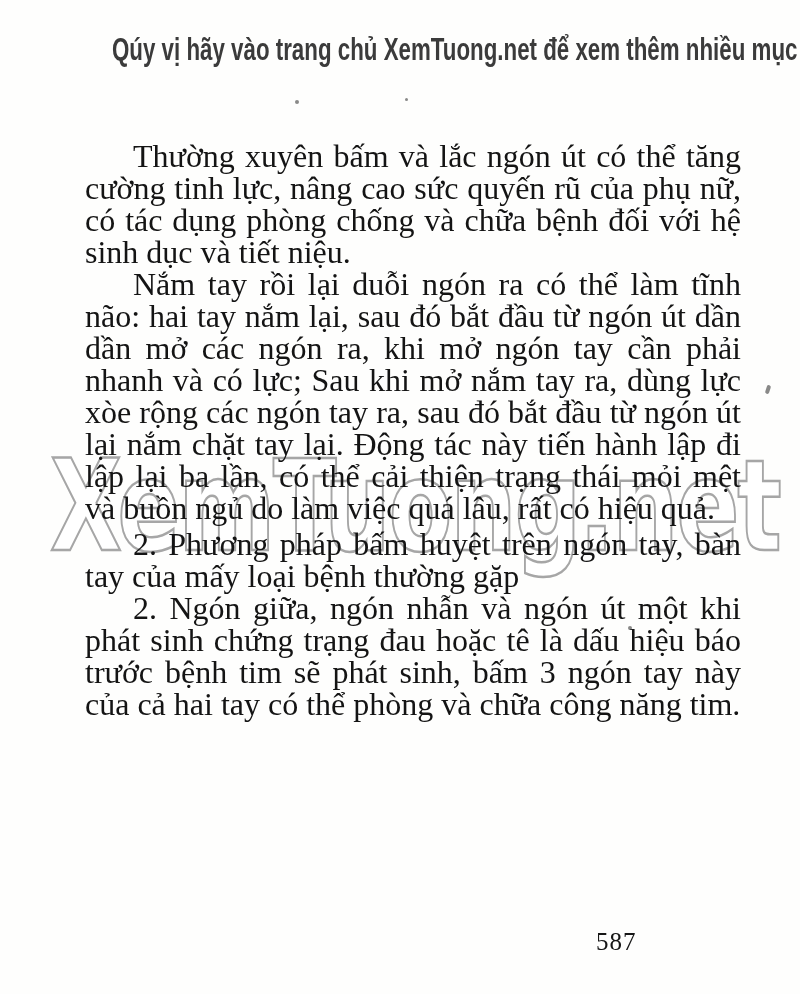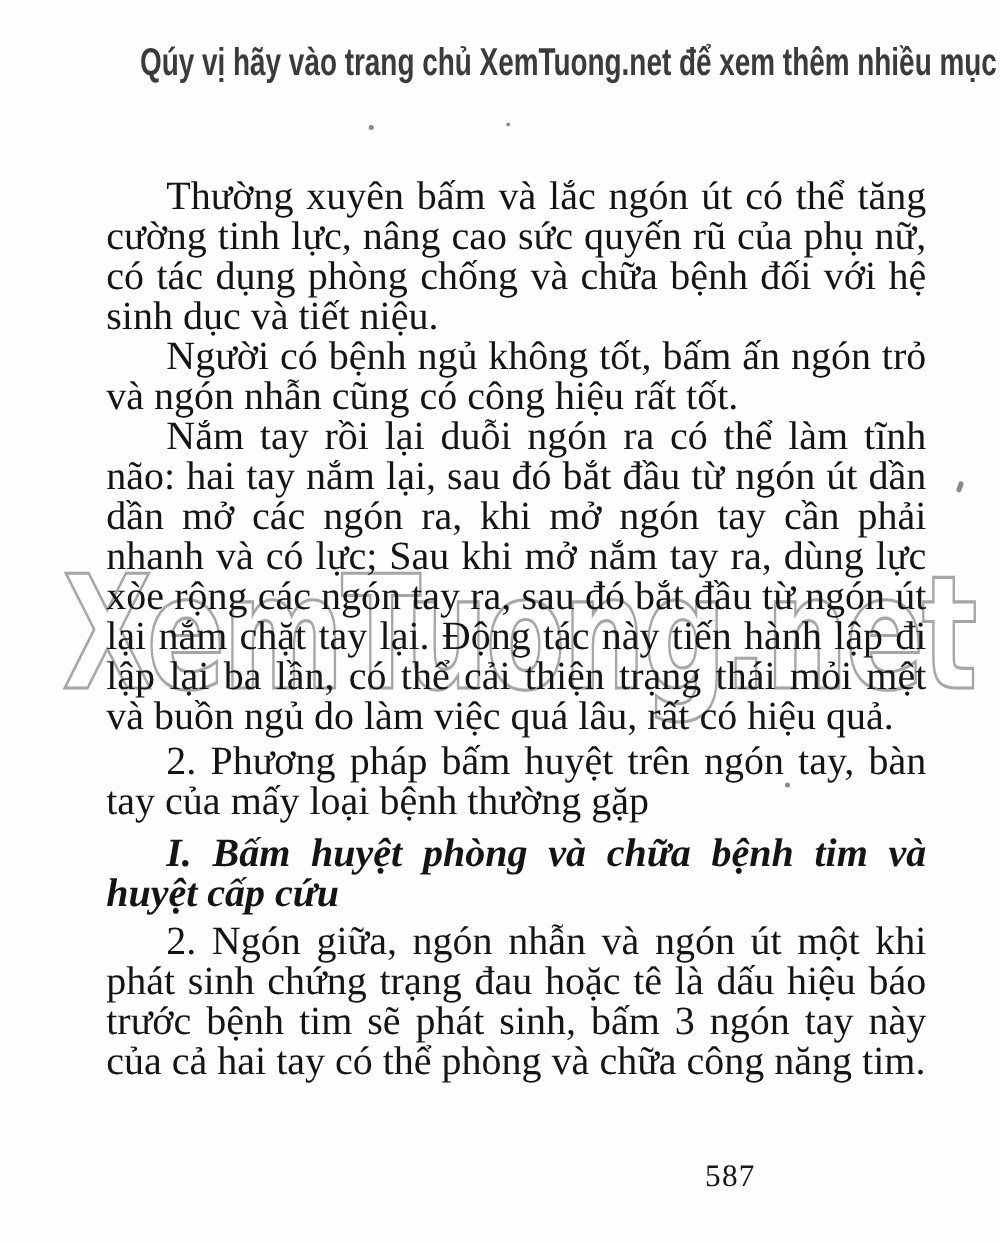--- a/index.html
+++ b/index.html
@@ -78,21 +78,21 @@
   .content p.h-bold-italic {
     font-weight: bold;
     font-style: italic;
     margin-top: 10px;
     margin-bottom: 6px;
   }
 
   .page-number {
     position: absolute;
     top: 928px;
-    left: 564px;
+    left: 596px;
     font-size: 25px;
     letter-spacing: 1px;
     color: #161616;
     z-index: 1;
   }
 
   
   .speck {
     position: absolute;
     background: #4a4a4a;
@@ -109,24 +109,22 @@
 <body>
 
 <div class="page">
 
   <div class="header-banner">Qúy vị hãy vào trang chủ XemTuong.net để xem thêm nhiều mục hay khác</div>
 
   <div class="watermark">XemTuong.net</div>
 
   <div class="content">
     <p>Thường xuyên bấm và lắc ngón út có thể tăng cường tinh lực, nâng cao sức quyến rũ của phụ nữ, có tác dụng phòng chống và chữa bệnh đối với hệ sinh dục và tiết niệu.</p>
-    <p>Người có bệnh ngủ không tốt, bấm ấn ngón trỏ và ngón nhẫn cũng có công hiệu rất tốt.</p>
     <p>Nắm tay rồi lại duỗi ngón ra có thể làm tĩnh não: hai tay nắm lại, sau đó bắt đầu từ ngón út dần dần mở các ngón ra, khi mở ngón tay cần phải nhanh và có lực; Sau khi mở nắm tay ra, dùng lực xòe rộng các ngón tay ra, sau đó bắt đầu từ ngón út lại nắm chặt tay lại. Động tác này tiến hành lập đi lập lại ba lần, có thể cải thiện trạng thái mỏi mệt và buồn ngủ do làm việc quá lâu, rất có hiệu quả.</p>
     <p class="h-bold">2. Phương pháp bấm huyệt trên ngón tay, bàn tay của mấy loại bệnh thường gặp</p>
-    <p class="h-bold-italic">I. Bấm huyệt phòng và chữa bệnh tim và huyệt cấp cứu</p>
     <p>2. Ngón giữa, ngón nhẫn và ngón út một khi phát sinh chứng trạng đau hoặc tê là dấu hiệu báo trước bệnh tim sẽ phát sinh, bấm 3 ngón tay này của cả hai tay có thể phòng và chữa công năng tim.</p>
   </div>
 
   <div class="page-number">587</div>
 
   <div class="speck s1"></div>
   <div class="speck s2"></div>
   <div class="speck s3"></div>
   <div class="speck s4"></div>
 

